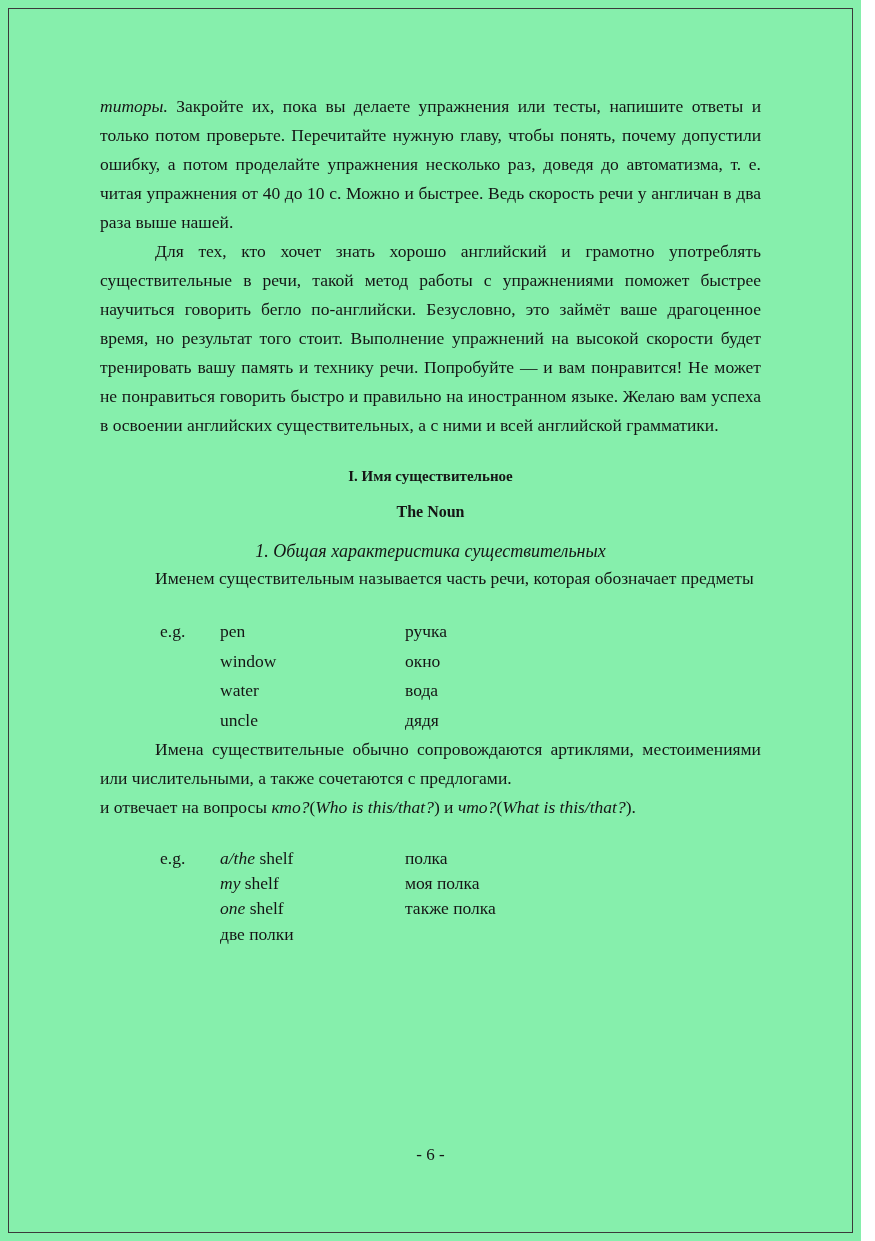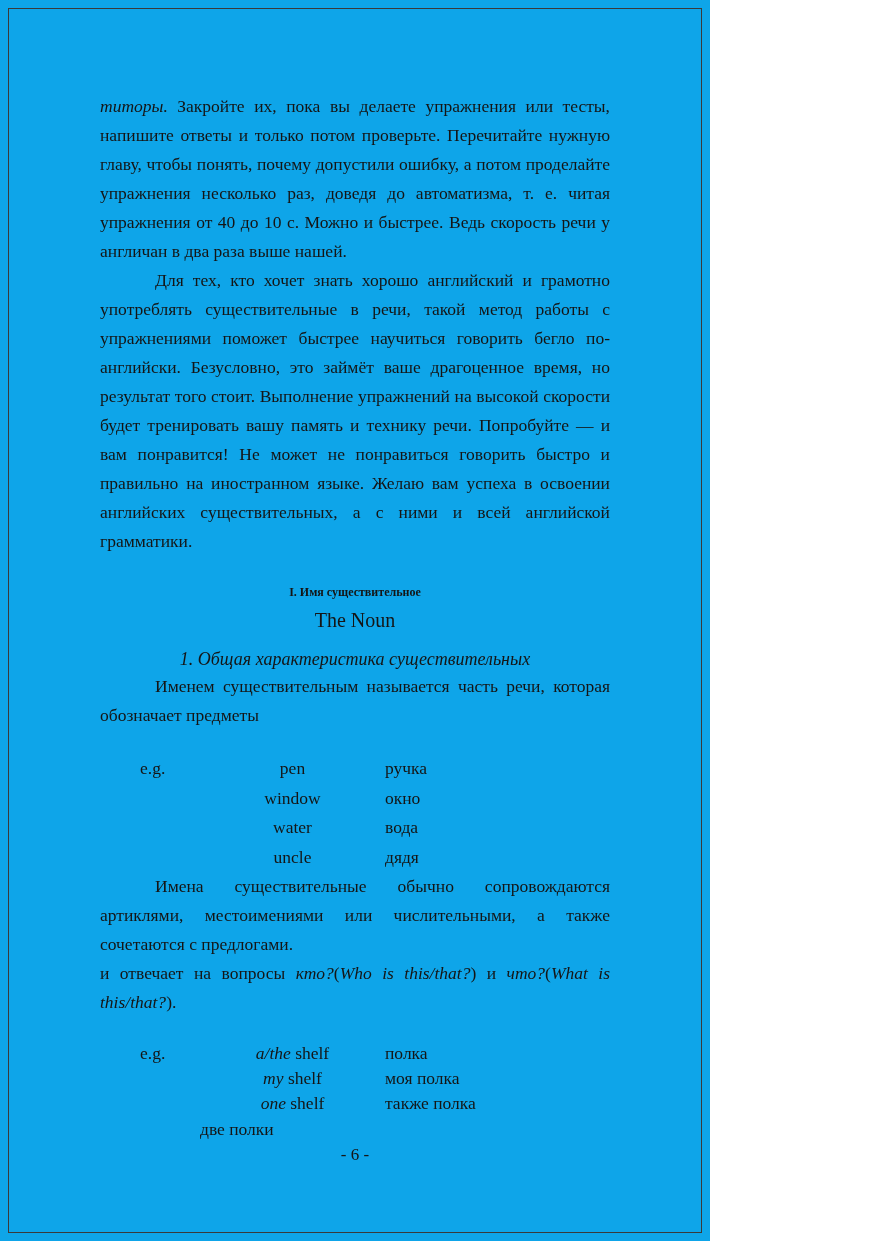--- a/index.html
+++ b/index.html
@@ -2,23 +2,23 @@
 <html><head>
 <meta charset="utf-8">
 <style>
   html, body {
     margin: 0;
     padding: 0;
     background: #ffffff;
   }
   .page {
     position: relative;
-    width: 710px;
+    width: 861px;
     height: 1241px;
-    background: #0ea5e9;
+    background: #86efac;
     color: #151515;
     font-family: "Liberation Serif", "DejaVu Serif", serif;
     box-sizing: border-box;
     overflow: hidden;
   }
   .page-frame {
     position: absolute;
     top: 8px; left: 8px; right: 8px; bottom: 8px;
     border: 1px solid #3a3a3a;
     pointer-events: none;
@@ -36,28 +36,28 @@
     text-align: justify;
   }
   p.body-text.indented {
     text-indent: 55px;
   }
   .italic { font-style: italic; }
   .chapter-heading {
     margin: 22px 0 0 0;
     text-align: center;
     font-weight: bold;
-    font-size: 12px;
+    font-size: 15px;
     line-height: 28px;
   }
   .chapter-heading-en {
-    margin: 0 0 0 0;
+    margin: 8px 0 0 0;
     text-align: center;
-    font-weight: normal;
-    font-size: 20px;
+    font-weight: bold;
+    font-size: 16px;
     line-height: 28px;
   }
   .section-heading {
     margin: 12px 0 0 0;
     text-align: center;
     font-weight: normal;
     font-style: italic;
     font-size: 18px;
     line-height: 26px;
   }
@@ -65,29 +65,29 @@
   .example-block {
     display: flex;
     margin-top: 24px;
     margin-left: 40px;
     font-size: 17.5px;
   }
   .eg-col {
     width: 60px;
     flex: 0 0 60px;
     line-height: 29px;
+    margin-left: 20px;
   }
   .example-rows { flex: 1; }
   .ex-row { display: flex; }
   .ex-row-loose { line-height: 29.5px; }
   .ex-row-tight { line-height: 25.2px; }
   .ex-en {
     width: 185px;
     flex: 0 0 185px;
-    text-align: center;
   }
   .ex-ru { flex: 1; }
   .questions-para { margin-top: 18px; }
   .footer-page-number {
     position: absolute;
     left: 0; right: 0;
     bottom: 76px;
     text-align: center;
     font-size: 17px;
   }

